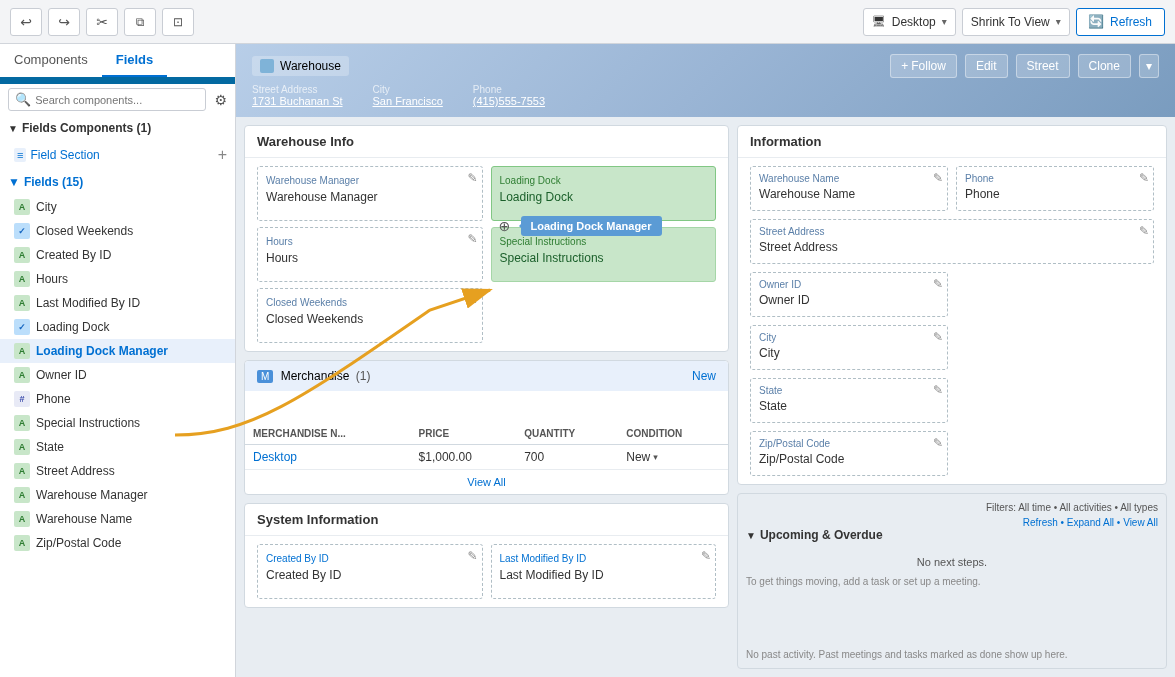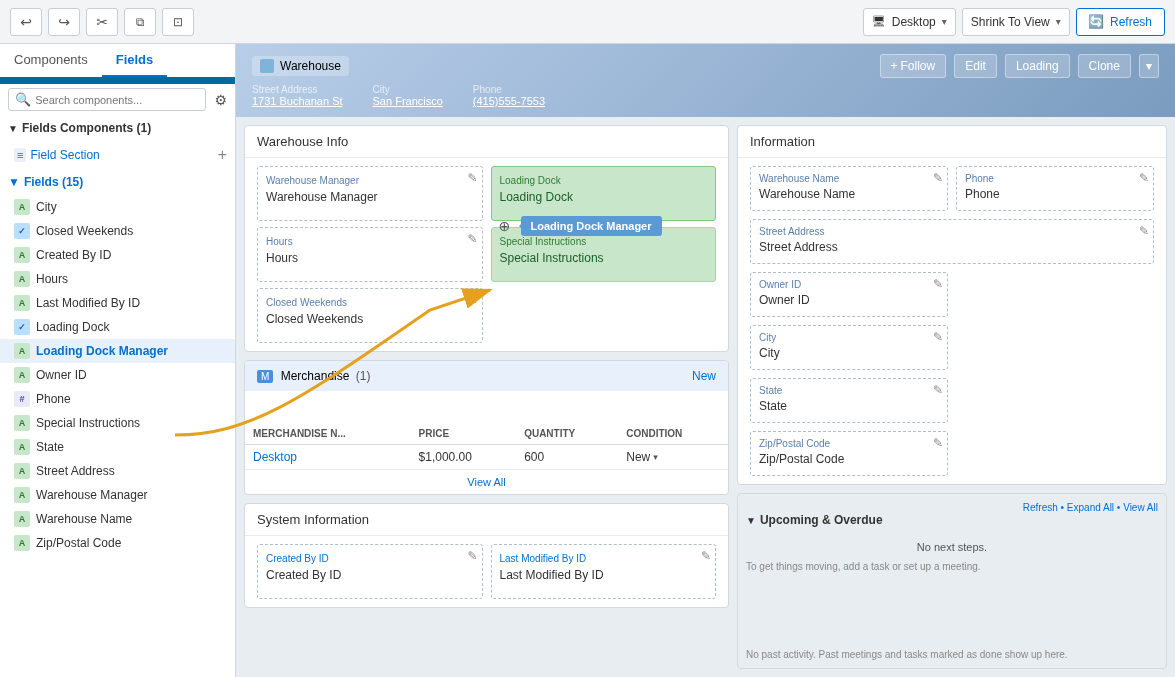--- a/index.html
+++ b/index.html
@@ -114,21 +114,21 @@
 
     
     .left-col { flex: 1; display: flex; flex-direction: column; gap: 8px; overflow-y: auto; }
     
     .right-col { width: 430px; display: flex; flex-direction: column; gap: 8px; overflow-y: auto; }
 
     .card {
       background: #fff; border: 1px solid #d1d9e0; border-radius: 4px;
     }
     .card-header {
-      padding: 8px 12px; font-size: 13px; font-weight: 400; color: #333; border-bottom: 1px solid #e8ecf0;
+      padding: 8px 12px; font-size: 13px; font-weight: 700; color: #333; border-bottom: 1px solid #e8ecf0;
     }
     .card-body { padding: 8px 12px; }
 
     
     .wh-grid {
       display: grid; grid-template-columns: 1fr 1fr; gap: 8px;
     }
     .wh-field-box {
       border: 1px dashed #b0bec5; border-radius: 3px; padding: 8px; min-height: 55px; position: relative;
     }
@@ -346,21 +346,21 @@
               <div class="record-type-icon" style="background:#7fb3d8;width:14px;height:14px;border-radius:2px;"></div>
               <span>Warehouse</span>
             </div>
           </div>
           <div class="record-actions">
             <button class="record-action-btn follow">
               <span>+</span>
               <span>Follow</span>
             </button>
             <button class="record-action-btn">Edit</button>
-            <button class="record-action-btn">Loading</button>
+            <button class="record-action-btn">Street</button>
             <button class="record-action-btn">Clone</button>
             <button class="record-action-btn more">▾</button>
           </div>
         </div>
         <div class="record-address-row">
           <div>
             <div class="record-addr-label">Street Address</div>
             <div class="record-addr-value">1731 Buchanan St</div>
           </div>
           <div>
@@ -438,21 +438,21 @@
                   <th>MERCHANDISE N...</th>
                   <th>PRICE</th>
                   <th>QUANTITY</th>
                   <th>CONDITION</th>
                 </tr>
               </thead>
               <tbody>
                 <tr>
                   <td class="link">Desktop</td>
                   <td>$1,000.00</td>
-                  <td>600</td>
+                  <td>700</td>
                   <td>
                     <div class="condition-select">
                       New <span class="condition-arrow">▾</span>
                     </div>
                   </td>
                 </tr>
               </tbody>
             </table>
             <div class="view-all">View All</div>
           </div>
@@ -530,20 +530,21 @@
                 <div class="info-field-label">Zip/Postal Code</div>
                 <div class="info-field-value">Zip/Postal Code</div>
                 <span class="info-field-edit">✎</span>
               </div>
               <div></div>
 
             </div>
           </div>
 
           <div class="activity-panel">
+            <div class="activity-filters">Filters: All time • All activities • All types</div>
             <div class="activity-actions">Refresh • Expand All • View All</div>
             <div class="upcoming-header">
               <span class="upcoming-chevron">▼</span>
               <span>Upcoming &amp; Overdue</span>
             </div>
             <div class="activity-empty">No next steps.</div>
             <div class="activity-empty-sub">To get things moving, add a task or set up a meeting.</div>
             <div style="flex:1;"></div>
             <div class="activity-empty-sub" style="margin-top:10px;">No past activity. Past meetings and tasks marked as done show up here.</div>
           </div>

